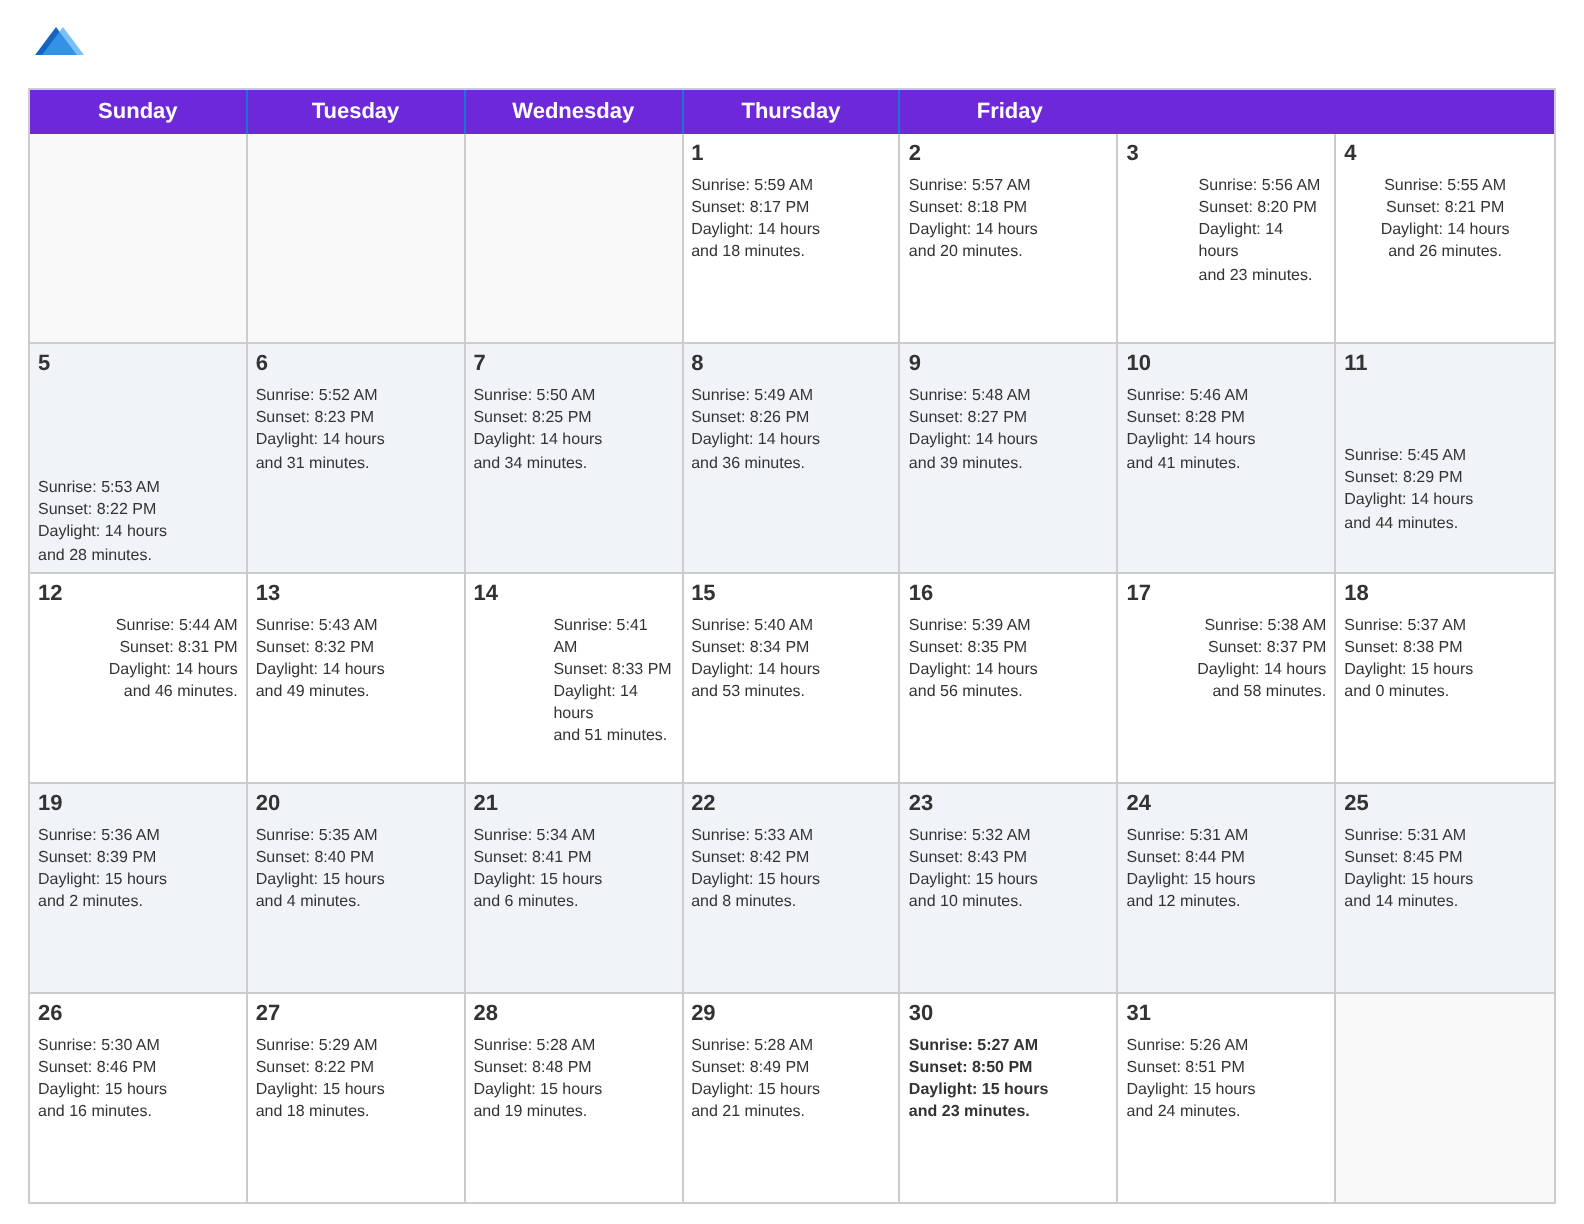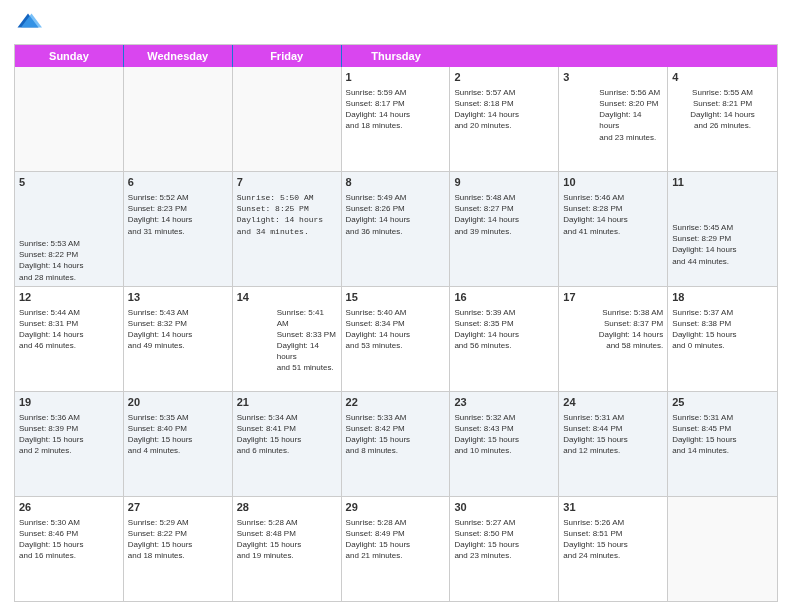--- a/index.html
+++ b/index.html
@@ -62,21 +62,21 @@
     }
     .calendar {
       flex: 1;
       display: flex;
       flex-direction: column;
       border: 1px solid #ccc;
     }
     .cal-header {
       display: grid;
       grid-template-columns: repeat(7, 1fr);
-      background: #d946ef;
+      background: #6d28d9;
     }
     .cal-header-cell {
       color: #fff;
       font-size: 11px;
       font-weight: bold;
       text-align: center;
       padding: 5px 2px;
       border-right: 1px solid #1976d2;
     }
     .cal-header-cell:last-child { border-right: none; }
@@ -133,23 +133,24 @@
     </div>
     <div class="title-block">
       <div class="month-title"></div>
       <div class="location"></div>
     </div>
   </div>
 
   <div class="calendar">
     <div class="cal-header">
     <div class="cal-header-cell">Sunday</div>
+        <div class="cal-header-cell">Tuesday</div>
         <div class="cal-header-cell">Wednesday</div>
+        <div class="cal-header-cell">Thursday</div>
         <div class="cal-header-cell">Friday</div>
-        <div class="cal-header-cell">Thursday</div>
       </div>
     <div class="cal-body">
     <div class="cal-row">
           <div class="cal-cell empty"></div>
           <div class="cal-cell empty"></div>
           <div class="cal-cell empty"></div>
           <div class="cal-cell">
             <span class="day-num">1</span>
             <div class="cell-info" style="white-space: pre-line;">Sunrise: 5:59 AM
 Sunset: 8:17 PM
@@ -188,21 +189,21 @@
           </div>
           <div class="cal-cell alt-bg">
             <span class="day-num">6</span>
             <div class="cell-info" style="white-space: pre-line;">Sunrise: 5:52 AM
 Sunset: 8:23 PM
 Daylight: 14 hours
 and 31 minutes.</div>
           </div>
           <div class="cal-cell alt-bg">
             <span class="day-num">7</span>
-            <div class="cell-info" style="white-space: pre-line; font-family: Liberation Mono, monospace;">Sunrise: 5:50 AM
+            <div class="cell-info" style="white-space: pre-line;">Sunrise: 5:50 AM
 Sunset: 8:25 PM
 Daylight: 14 hours
 and 34 minutes.</div>
           </div>
           <div class="cal-cell alt-bg">
             <span class="day-num">8</span>
             <div class="cell-info" style="white-space: pre-line;">Sunrise: 5:49 AM
 Sunset: 8:26 PM
 Daylight: 14 hours
 and 36 minutes.</div>
@@ -225,21 +226,21 @@
             <span class="day-num">11</span>
             <div class="cell-info" style="white-space: pre-line; margin-top: 32px;">Sunrise: 5:45 AM
 Sunset: 8:29 PM
 Daylight: 14 hours
 and 44 minutes.</div>
           </div>
         </div>
         <div class="cal-row">
           <div class="cal-cell">
             <span class="day-num">12</span>
-            <div class="cell-info" style="white-space: pre-line;">Sunrise: 5:44 AM
+            <div class="cell-info" style="white-space: pre-line; text-align: right;">Sunrise: 5:44 AM
 Sunset: 8:31 PM
 Daylight: 14 hours
 and 46 minutes.</div>
           </div>
           <div class="cal-cell">
             <span class="day-num">13</span>
             <div class="cell-info" style="white-space: pre-line;">Sunrise: 5:43 AM
 Sunset: 8:32 PM
 Daylight: 14 hours
 and 49 minutes.</div>
@@ -355,21 +356,21 @@
           </div>
           <div class="cal-cell">
             <span class="day-num">29</span>
             <div class="cell-info" style="white-space: pre-line;">Sunrise: 5:28 AM
 Sunset: 8:49 PM
 Daylight: 15 hours
 and 21 minutes.</div>
           </div>
           <div class="cal-cell">
             <span class="day-num">30</span>
-            <div class="cell-info" style="white-space: pre-line;">Sunrise: 5:27 AM
+            <div class="cell-info" style="white-space: pre-line; font-weight: bold;">Sunrise: 5:27 AM
 Sunset: 8:50 PM
 Daylight: 15 hours
 and 23 minutes.</div>
           </div>
           <div class="cal-cell">
             <span class="day-num">31</span>
             <div class="cell-info" style="white-space: pre-line;">Sunrise: 5:26 AM
 Sunset: 8:51 PM
 Daylight: 15 hours
 and 24 minutes.</div>

